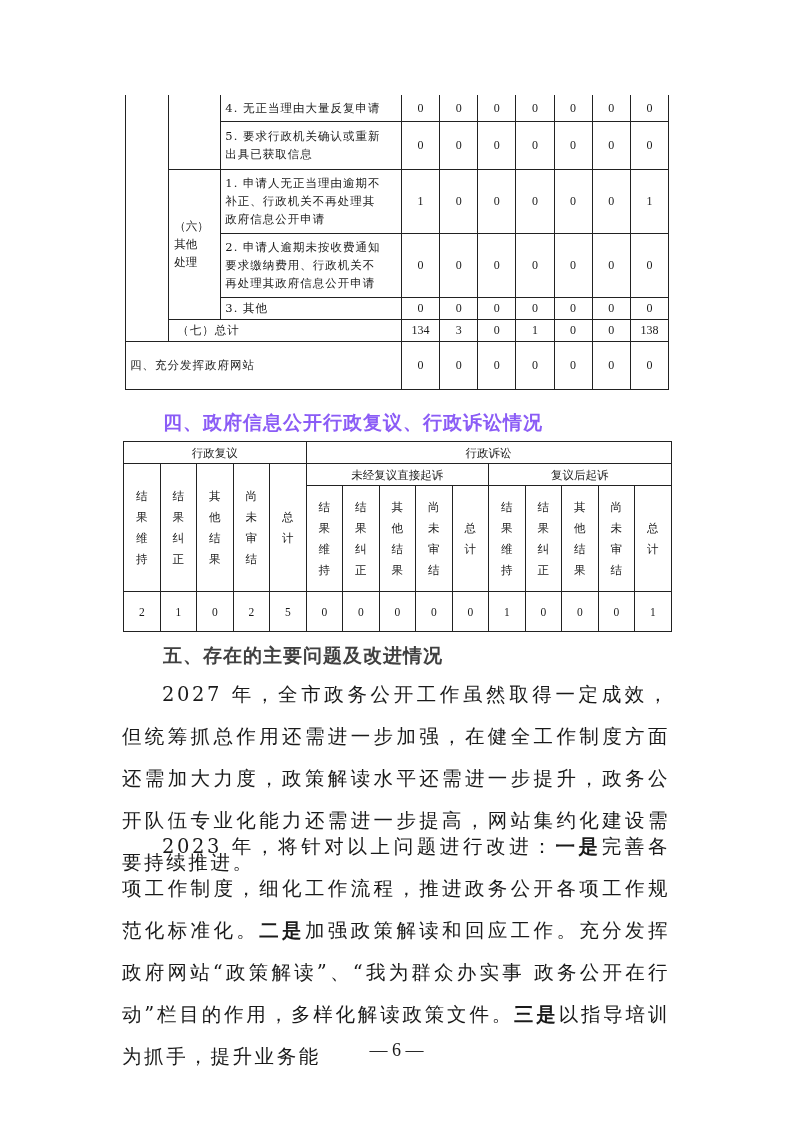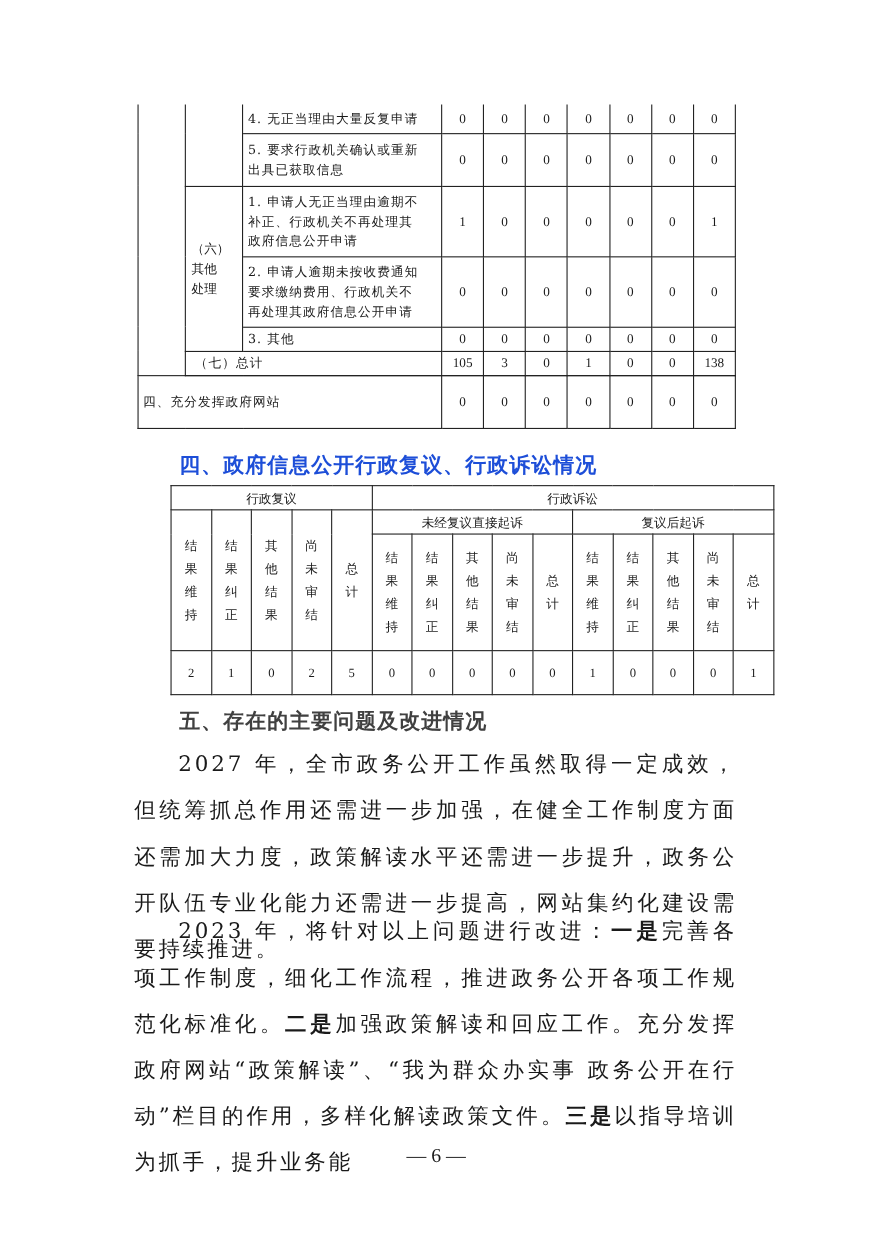--- a/index.html
+++ b/index.html
@@ -4,25 +4,25 @@
 <style>
   html, body { margin:0; padding:0; background:#ffffff; }
   body { width:793px; height:1122px; position:relative; overflow:hidden;
          font-family:"DejaVu Serif","Liberation Serif",serif; color:#1a1a1a; }
   table { border-collapse:collapse; position:absolute; table-layout:fixed; }
   td { border:1px solid #222; padding:0; font-size:11.5px; line-height:18px; vertical-align:middle; }
   .num { text-align:center; font-family:"Liberation Serif",serif; font-size:12px; }
   .lbl { padding-left:4px; padding-right:18px; letter-spacing:1px; }
   #t1 { left:125px; top:95px; width:544px; }
   #t1 .topopen td { border-top:none; }
-  #t2 { left:123px; top:441px; width:548px;margin-left:32px; }
+  #t2 { left:123px; top:441px; width:548px; }
   #t2 td { text-align:center; font-size:11.5px; }
   #t2 .vert { line-height:21px; letter-spacing:0; }
   .h4 { position:absolute; left:163px; top:410px; font-family:"DejaVu Sans","Liberation Sans",sans-serif;
-        font-weight:bold; font-size:19px; letter-spacing:1px; color:#1d4ed8; }
+        font-weight:bold; font-size:19px; letter-spacing:1px; color:#8b5cf6; }
   .h5 { position:absolute; left:163px; top:643px; font-family:"DejaVu Sans","Liberation Sans",sans-serif;
         font-weight:bold; font-size:19px; letter-spacing:1px; color:#404040; }
   .para { position:absolute; left:122px; width:548px; font-size:19.5px; line-height:42px;
           text-align:justify; text-align-last:left; letter-spacing:2.6px; }
   .para b { font-family:"DejaVu Sans","Liberation Sans",sans-serif; font-weight:bold; }
   .p1 { top:674px; text-indent:40px; }
   .p2 { top:826px; text-indent:40px; }
   .pagenum { position:absolute; left:0; width:793px; top:1040px; text-align:center;
              font-family:"Liberation Serif",serif; font-size:18px; }
 </style>
@@ -91,21 +91,21 @@
     <td class="num">0</td>
     <td class="num">0</td>
     <td class="num">0</td>
     <td class="num">0</td>
     <td class="num">0</td>
     <td class="num">0</td>
     <td class="num">0</td>
   </tr>
   <tr style="height:22px">
     <td colspan="2" class="lbl" style="padding-left:8px">（七）总计</td>
-    <td class="num">105</td>
+    <td class="num">134</td>
     <td class="num">3</td>
     <td class="num">0</td>
     <td class="num">1</td>
     <td class="num">0</td>
     <td class="num">0</td>
     <td class="num">138</td>
   </tr>
   <tr style="height:0px"></tr>
   <tr style="height:48px">
     <td colspan="3" class="lbl">四、充分发挥政府网站</td>

